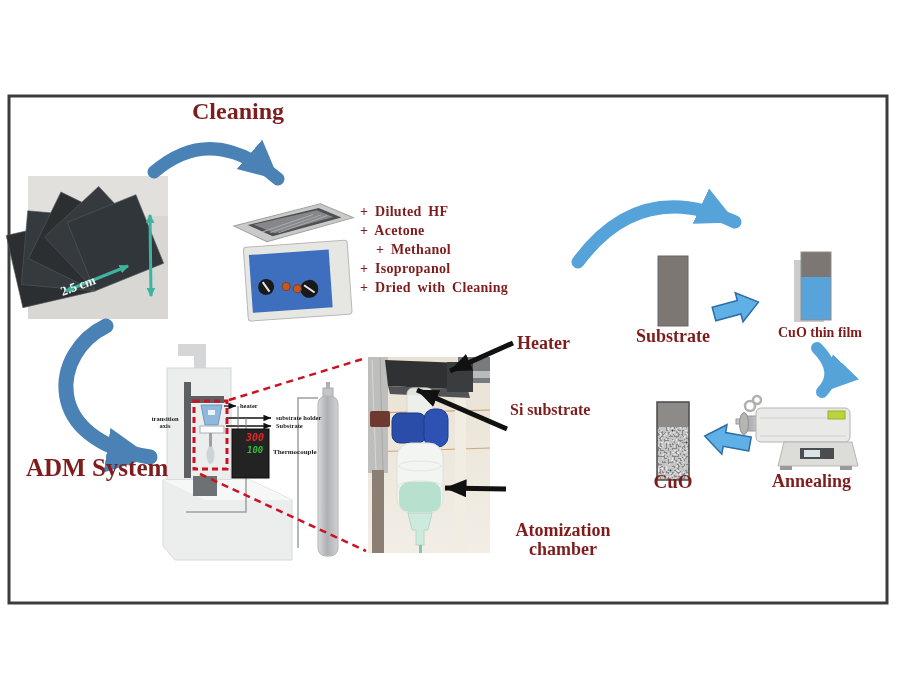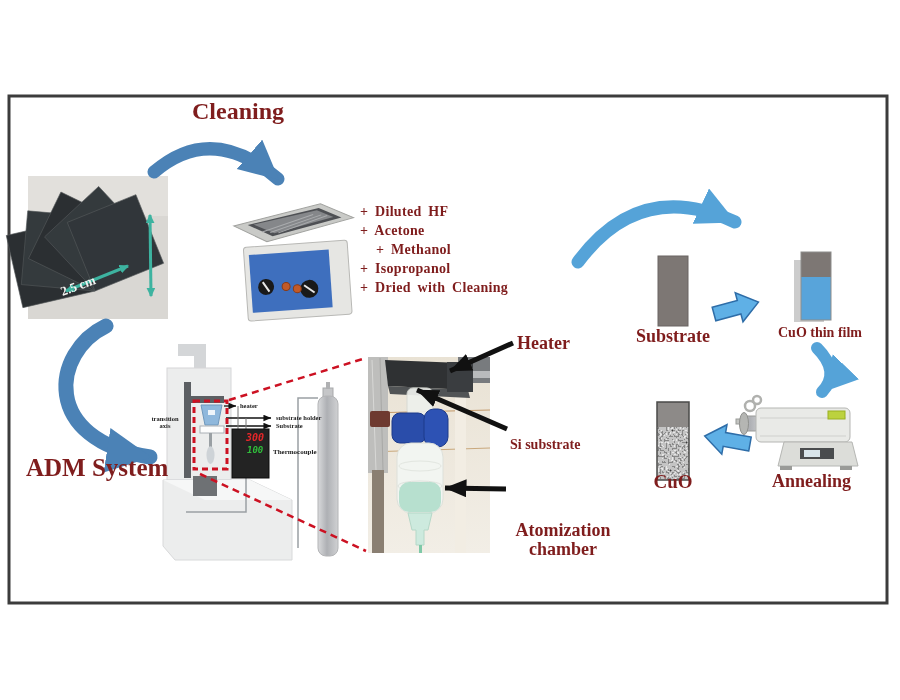--- a/index.html
+++ b/index.html
@@ -237,21 +237,21 @@
 
 
 <div class="t center" style="left:628px;top:327px;width:90px;font-size:18px;">Substrate</div>
 <div class="t center" style="left:755px;top:326px;width:130px;font-size:14px;">CuO thin film</div>
 <div class="t" style="left:772px;top:472px;font-size:18px;">Annealing</div>
 <div class="t center" style="left:644px;top:472px;width:58px;font-size:19px;">CuO</div>
 
 <div class="t" style="left:26px;top:455px;font-size:25px;">ADM System</div>
 
 <div class="t" style="left:517px;top:334px;font-size:18px;">Heater</div>
-<div class="t" style="left:510px;top:438px;font-size:14px;">Si substrate</div>
+<div class="t" style="left:510px;top:402px;font-size:16px;">Si substrate</div>
 <div class="t center" style="left:500px;top:477px;width:126px;font-size:18px;margin-top:44px;">
   <div>Atomization</div>
   <div>chamber</div>
 </div>
 
 <div class="t tiny center" style="left:148px;top:416px;width:34px;">
   <div>transition</div>
   <div>axis</div>
 </div>
 <div class="t tiny" style="left:240px;top:402.5px;">heater</div>

